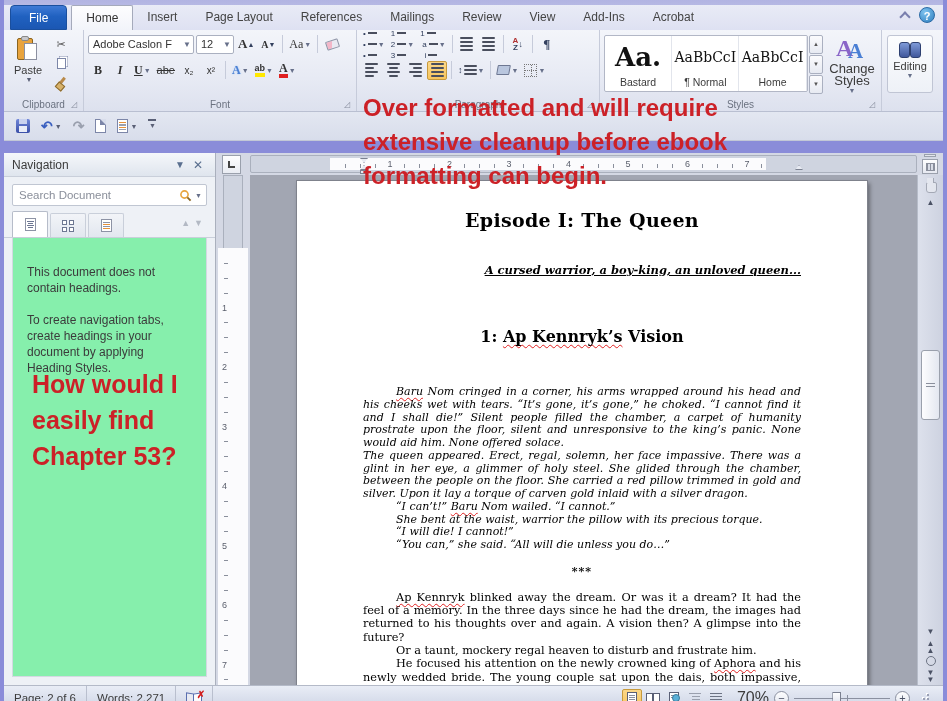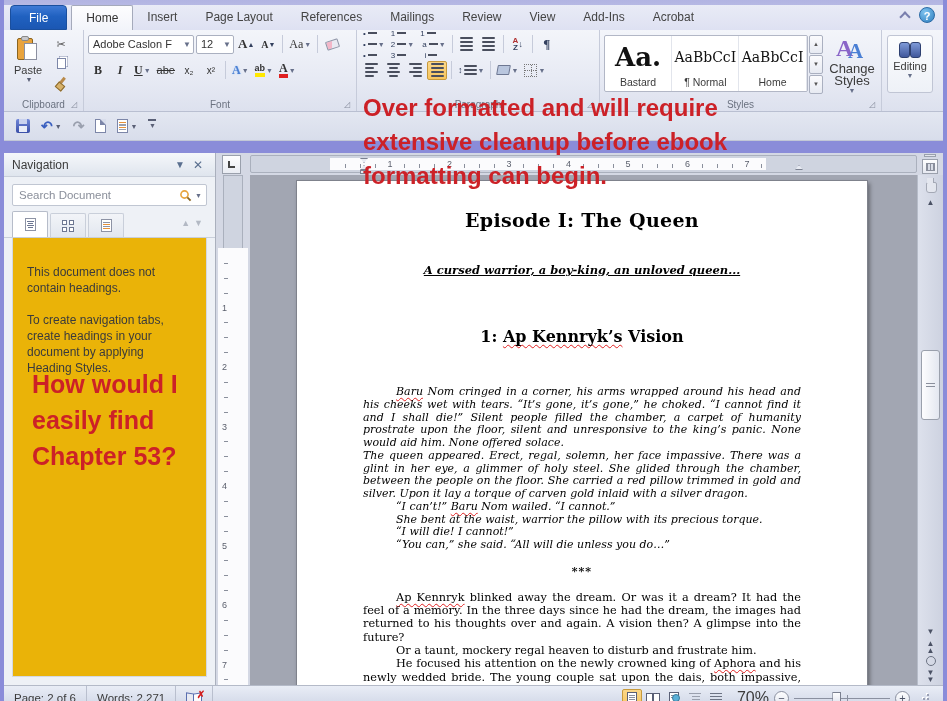--- a/index.html
+++ b/index.html
@@ -143,21 +143,21 @@
   .nav-tab.active { background:#fff; height:26px; border-color:#b6bcc9; }
   .navtab-ic1 { width:11px; height:13px; background:#fff; border:1px solid #8d93a5; padding:2px 1px; display:flex; flex-direction:column; gap:1px; }
   .navtab-ic1 i { display:block; height:1.5px; background:#6d7792; }
   .navtab-ic1 i:nth-child(even) { width:70%; margin-left:20%; }
   .navtab-ic2 { width:12px; height:12px; display:flex; flex-wrap:wrap; gap:2px; }
   .navtab-ic2 i { width:5px; height:5px; border:1px solid #6d7792; background:#fff; }
   .navtab-ic3 { width:11px; height:13px; background:#fff; border:1px solid #8d93a5; padding:2px 1px; display:flex; flex-direction:column; gap:1px; }
   .navtab-ic3 i { display:block; height:1.5px; background:#e8923a; }
   .navtab-ic3 i:nth-child(odd) { background:#8d93a5; }
   .nav-updown { position:absolute; right:8px; top:6px; color:#b3b9c4; font-size:9px; letter-spacing:4px; }
-  .nav-body { flex:1; background:#eab308; margin:0 8px 8px; border:1px solid #d4d9e2; border-top:none; padding:26px 12px 0 14px; position:relative; }
+  .nav-body { flex:1; background:#86efac; margin:0 8px 8px; border:1px solid #d4d9e2; border-top:none; padding:26px 12px 0 14px; position:relative; }
   .nav-msg { font-size:12px; color:#3b3b3b; line-height:16px; margin-bottom:16px; width:150px; }
 
   
   .docarea { flex:1; display:flex; flex-direction:column; }
   .row-top { height:22px; display:flex; }
   .corner { width:34px; position:relative; }
   .tabsel { position:absolute; left:6px; top:2px; width:19px; height:19px; background:linear-gradient(#fdfdfe,#e9ecf3); border:1px solid #9aa0ac; display:flex; align-items:center; justify-content:center; }
   .tabsel i { display:block; width:7px; height:7px; border-left:2px solid #444; border-bottom:2px solid #444; }
   .hruler { flex:1; position:relative; background:#cfd4e0; border:1px solid #aab0bd; border-radius:2px; margin:2px 0; }
   .hr-active { position:absolute; top:2px; bottom:2px; background:#fbfbfd; }
@@ -224,21 +224,21 @@
   .znotch { position:absolute; left:55%; top:4px; width:1px; height:7px; background:#8a90a0; }
   .zthumb { position:absolute; left:40%; top:1px; width:9px; height:13px; background:linear-gradient(#fdfdfe,#dfe3ee); border:1px solid #7a8090; clip-path:polygon(0 0,100% 0,100% 70%,50% 100%,0 70%); }
   .grip { width:12px; height:12px; position:relative; margin-left:2px; }
   .grip i { position:absolute; width:2px; height:2px; background:#9aa0b4; box-shadow:-1px -1px 0 #fff; }
   .grip i:nth-child(1){ right:0; bottom:0; } .grip i:nth-child(2){ right:0; bottom:4px; } .grip i:nth-child(3){ right:4px; bottom:0; }
   .grip i:nth-child(4){ right:0; bottom:8px; } .grip i:nth-child(5){ right:4px; bottom:4px; } .grip i:nth-child(6){ right:8px; bottom:0; }
   .bottom-border { height:4px; background:#9a9ce0; }
 
   
   .doc-title { font-family:"DejaVu Serif", serif; font-size:19px; font-weight:600; text-align:center; color:#000; letter-spacing:.3px; }
-  .doc-tagline { margin-top:32px; font-family:"DejaVu Serif", serif; font-size:11.5px; font-style:italic; font-weight:600; text-align:center; text-decoration:underline; color:#000; }
+  .doc-tagline { margin-top:32px; font-family:"DejaVu Serif", serif; font-size:11.5px; font-style:italic; font-weight:600; text-align:right; text-decoration:underline; color:#000; }
   .doc-heading { margin-top:50px; font-family:"DejaVu Serif", serif; font-size:16px; font-weight:700; text-align:center; color:#000; }
   .doc-body { margin-top:40px; }
   .doc-para { font-family:"DejaVu Serif", serif; font-size:11px; line-height:1.16; text-align:justify; color:#000; }
   .sec-dream .doc-para { font-style:italic; }
   .sec-normal .doc-para { font-size:11.3px; line-height:1.18; }
   .doc-para.ind { text-indent:33px; }
   .doc-sep { font-family:"DejaVu Serif", serif; font-size:11px; font-weight:bold; text-align:center; margin:13px 0; letter-spacing:1px; color:#000; }
   .sp { text-decoration:underline wavy #e02020 1px; text-decoration-skip-ink:none; text-underline-offset:2px; }
 
   

